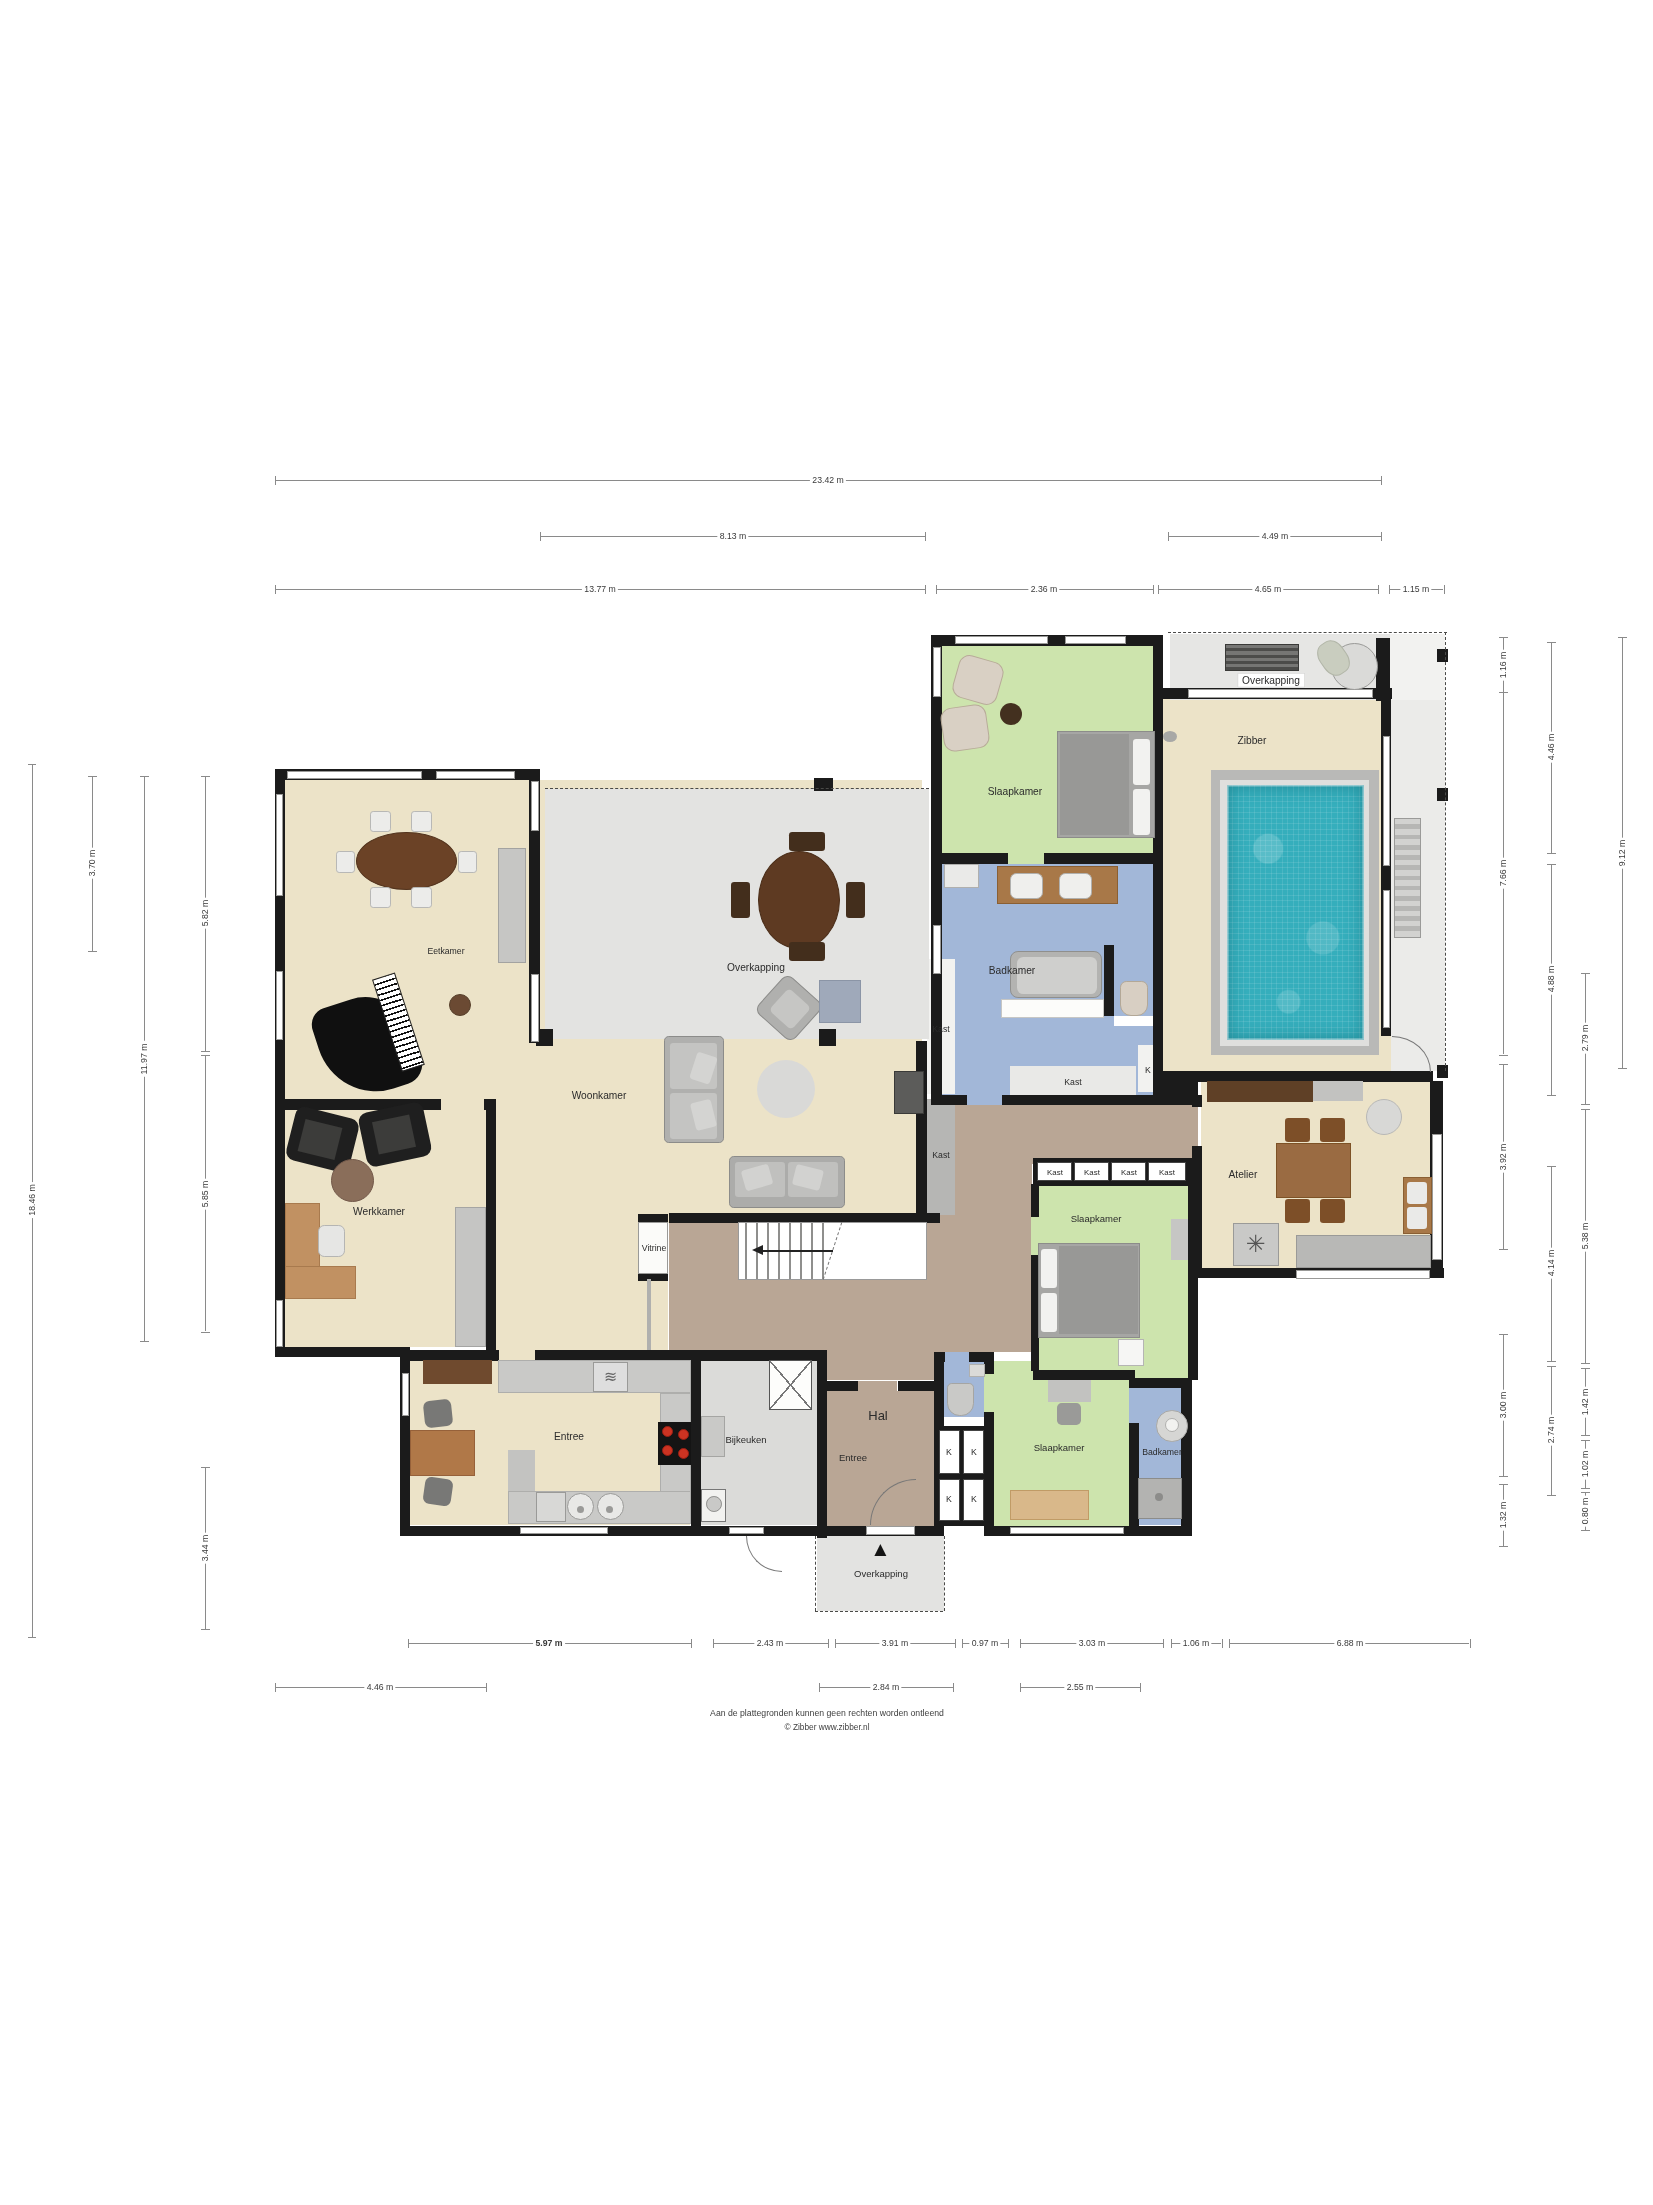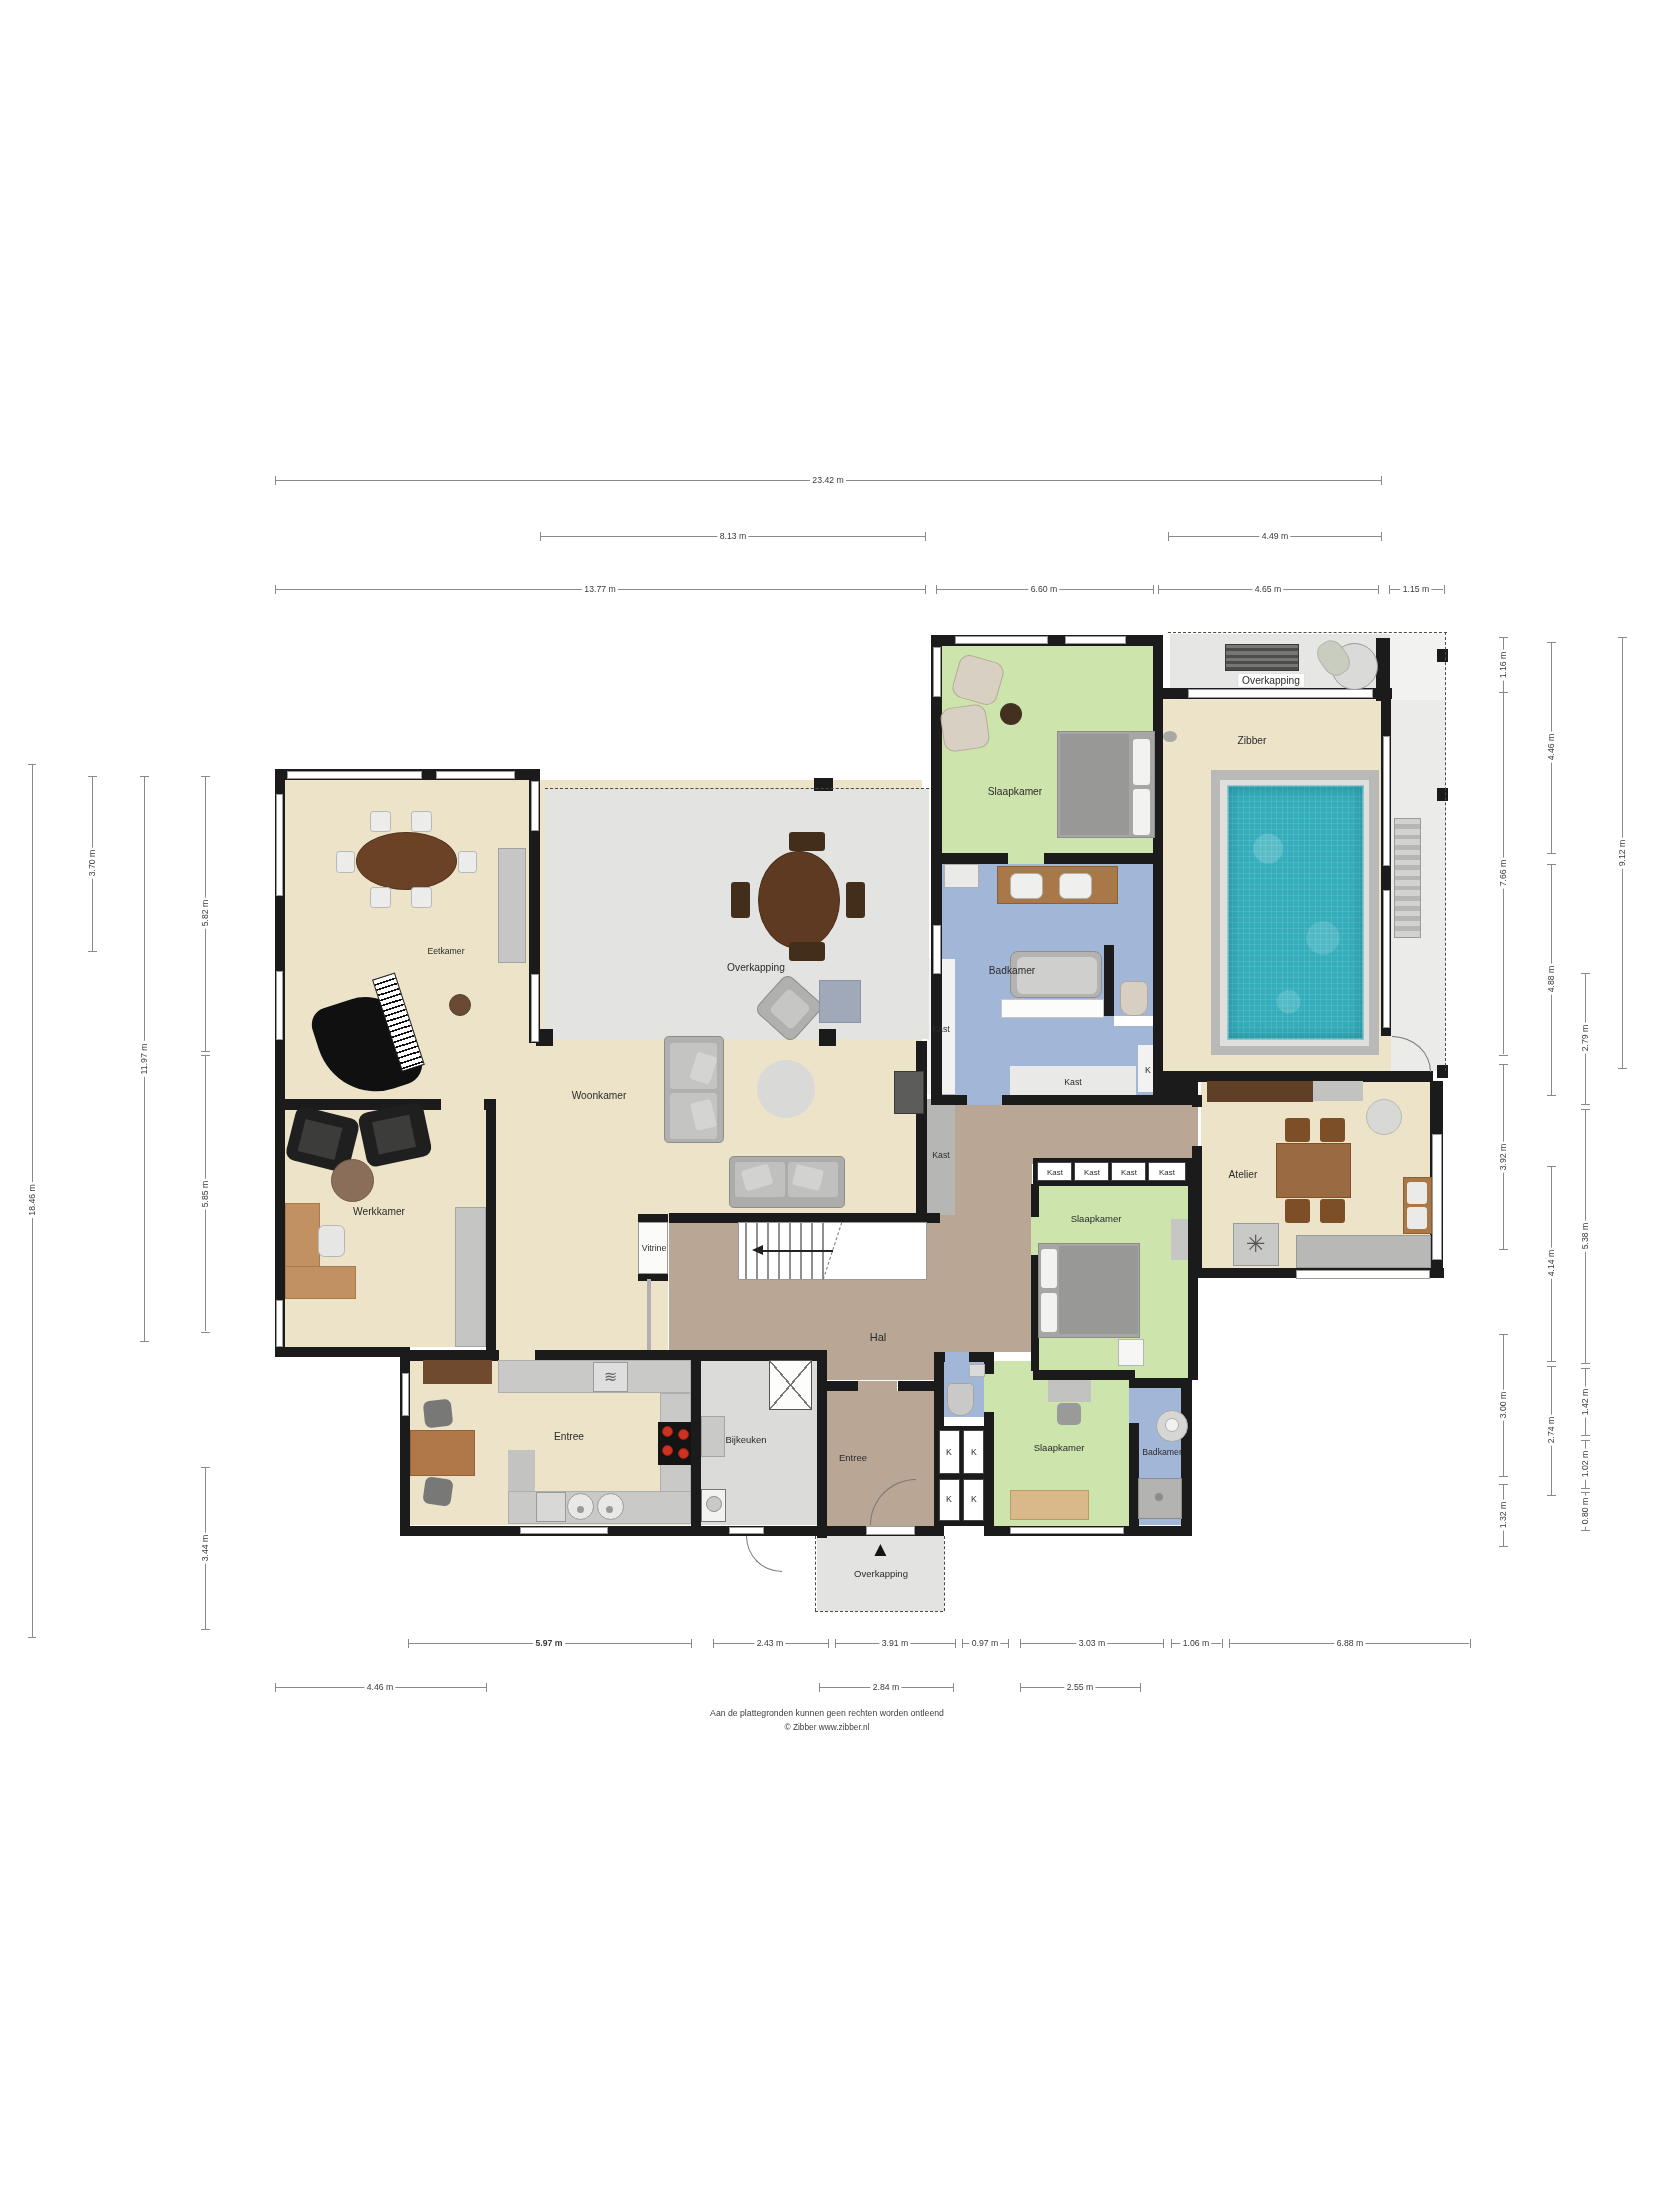--- a/index.html
+++ b/index.html
@@ -318,21 +318,21 @@
       <div class="lbl" style="position: absolute; left: 941px; top: 1155px; font-size: 8.7px;">Kast</div>
       <div class="lbl" style="position: absolute; left: 1055px; top: 1172px; font-size: 7.9px;">Kast</div>
       <div class="lbl" style="position: absolute; left: 1092px; top: 1172px; font-size: 7.9px;">Kast</div>
       <div class="lbl" style="position: absolute; left: 1129px; top: 1172px; font-size: 7.9px;">Kast</div>
       <div class="lbl" style="position: absolute; left: 1167px; top: 1172px; font-size: 7.9px;">Kast</div>
       <div class="lbl" style="position: absolute; left: 446px; top: 951px; font-size: 8.7px;">Eetkamer</div>
       <div class="lbl" style="position: absolute; left: 756px; top: 967px; font-size: 10.2px;">Overkapping</div>
       <div class="lbl" style="position: absolute; left: 599px; top: 1095px; font-size: 10.2px;">Woonkamer</div>
       <div class="lbl" style="position: absolute; left: 379px; top: 1211px; font-size: 10.2px;">Werkkamer</div>
       <div class="lbl" style="position: absolute; left: 654px; top: 1248px; font-size: 8.7px;">Vitrine</div>
-      <div class="lbl" style="position: absolute; left: 878px; top: 1337px; font-size: 11px;">Hal</div>
+      <div class="lbl" style="position: absolute; left: 878px; top: 1415px; font-size: 13px;">Hal</div>
       <div class="lbl" style="position: absolute; left: 569px; top: 1436px; font-size: 10.2px;">Entree</div>
       <div class="lbl" style="position: absolute; left: 746px; top: 1439px; font-size: 9.5px;">Bijkeuken</div>
       <div class="lbl" style="position: absolute; left: 853px; top: 1457px; font-size: 9.5px;">Entree</div>
       <div class="lbl" style="position: absolute; left: 1096px; top: 1218px; font-size: 9.5px;">Slaapkamer</div>
       <div class="lbl" style="position: absolute; left: 1059px; top: 1447px; font-size: 9.5px;">Slaapkamer</div>
       <div class="lbl" style="position: absolute; left: 1162px; top: 1452px; font-size: 8.7px;">Badkamer</div>
       <div class="lbl" style="position: absolute; left: 1243px; top: 1174px; font-size: 10.2px;">Atelier</div>
       <div class="lbl" style="position: absolute; left: 881px; top: 1573px; font-size: 9.5px;">Overkapping</div>
       <div class="lbl" style="position: absolute; left: 949px; top: 1452px; font-size: 8.7px;">K</div>
       <div class="lbl" style="position: absolute; left: 974px; top: 1452px; font-size: 8.7px;">K</div>
@@ -350,21 +350,21 @@
       <div class="tick" style="position: absolute; left: 1168px; top: 532px; width: 0.8px; height: 8.7px;"></div>
       <div class="tick" style="position: absolute; left: 1381px; top: 532px; width: 0.8px; height: 8.7px;"></div>
       <div class="dim-lab" style="position: absolute; left: 1275px; top: 536px; transform: translate(-50%, -50%);">4.49 m</div>
       <div class="dimline" style="position: absolute; left: 275px; top: 589px; width: 651px; height: 0.8px; background: rgb(138, 138, 138);"></div>
       <div class="tick" style="position: absolute; left: 275px; top: 585px; width: 0.8px; height: 8.7px;"></div>
       <div class="tick" style="position: absolute; left: 925px; top: 585px; width: 0.8px; height: 8.7px;"></div>
       <div class="dim-lab" style="position: absolute; left: 600px; top: 589px; transform: translate(-50%, -50%);">13.77 m</div>
       <div class="dimline" style="position: absolute; left: 936px; top: 589px; width: 217px; height: 0.8px; background: rgb(138, 138, 138);"></div>
       <div class="tick" style="position: absolute; left: 936px; top: 585px; width: 0.8px; height: 8.7px;"></div>
       <div class="tick" style="position: absolute; left: 1153px; top: 585px; width: 0.8px; height: 8.7px;"></div>
-      <div class="dim-lab" style="position: absolute; left: 1044px; top: 589px; transform: translate(-50%, -50%);">6.60 m</div>
+      <div class="dim-lab" style="position: absolute; left: 1044px; top: 589px; transform: translate(-50%, -50%);">2.36 m</div>
       <div class="dimline" style="position: absolute; left: 1158px; top: 589px; width: 220px; height: 0.8px; background: rgb(138, 138, 138);"></div>
       <div class="tick" style="position: absolute; left: 1158px; top: 585px; width: 0.8px; height: 8.7px;"></div>
       <div class="tick" style="position: absolute; left: 1378px; top: 585px; width: 0.8px; height: 8.7px;"></div>
       <div class="dim-lab" style="position: absolute; left: 1268px; top: 589px; transform: translate(-50%, -50%);">4.65 m</div>
       <div class="dimline" style="position: absolute; left: 1389px; top: 589px; width: 54px; height: 0.8px; background: rgb(138, 138, 138);"></div>
       <div class="tick" style="position: absolute; left: 1389px; top: 585px; width: 0.8px; height: 8.7px;"></div>
       <div class="tick" style="position: absolute; left: 1444px; top: 585px; width: 0.8px; height: 8.7px;"></div>
       <div class="dim-lab" style="position: absolute; left: 1416px; top: 589px; transform: translate(-50%, -50%);">1.15 m</div>
       <div class="dimline" style="position: absolute; left: 408px; top: 1643px; width: 283px; height: 0.8px; background: rgb(138, 138, 138);"></div>
       <div class="tick" style="position: absolute; left: 408px; top: 1639px; width: 0.8px; height: 8.7px;"></div>

